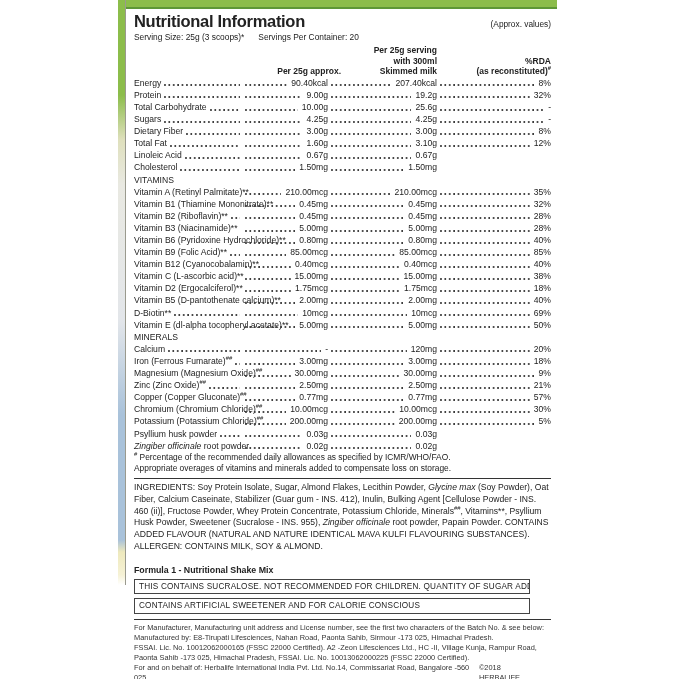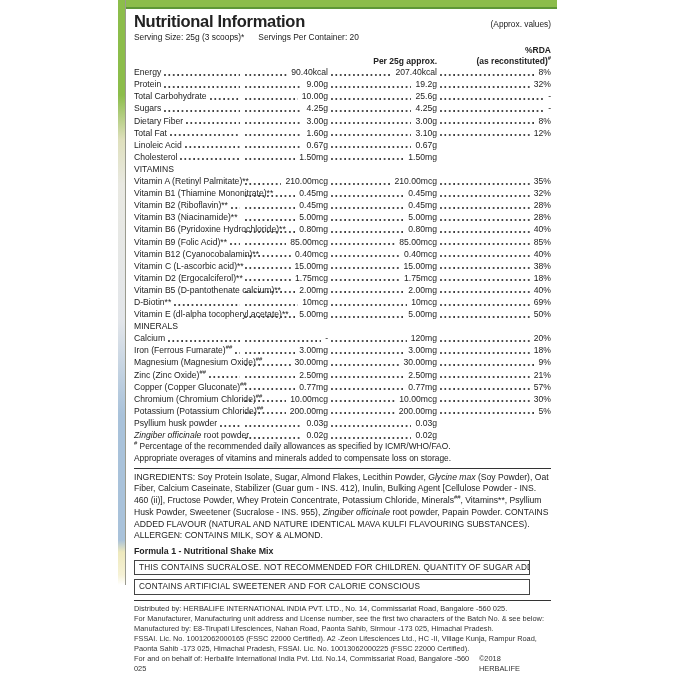--- a/index.html
+++ b/index.html
@@ -49,21 +49,21 @@
     background-image:radial-gradient(circle at 1px 1px,#3a3a3a 0.7px,transparent 1px);
     background-size:4.4px 2px;background-repeat:repeat-x;background-position:left bottom;
     min-width:0;
   }
   .b{font-weight:normal;}
   .i{font-style:italic;}
   .sup{font-size:5.8px;vertical-align:super;line-height:0;}
   .footnote{font-size:8.4px;line-height:11.8px;}
   .rule{height:0;border-top:1.6px solid #333;margin:3px 0;}
   .ingredients{font-size:8.6px;line-height:11.7px;margin-top:2px;}
-  .formula{font-size:8.8px;font-weight:bold;margin-top:4px;}
+  .formula{font-size:8.8px;font-weight:bold;margin-top:12px;}
   .warnbox{
     width:396px;box-sizing:border-box;border:1px solid #444;
     font-size:8.2px;letter-spacing:0.2px;padding:2px 4px 2.5px 4px;margin-top:4px;
     white-space:nowrap;overflow:hidden;
   }
   .fineprint{font-size:7.4px;line-height:10px;color:#333;margin-top:2px;}
   .fp-last{display:flex;justify-content:space-between;padding-right:8px;}
 </style>
 </head>
 <body style="--green: #8cbd4b; --greendark: #5e9737;">
@@ -79,20 +79,25 @@
       <span class="approx">(Approx. values)</span>
     </div>
 
     <div class="servingrow">
       <span>Serving Size: 25g (3 scoops)*</span><span class="gap"></span><span>Servings Per Container: 20</span>
     </div>
 
     <div class="colhead">
       <div class="fill"></div>
       <div class="c2">Per 25g approx.</div>
+      <div class="c3">
+        <div>Per 25g serving</div>
+        <div>with 300ml</div>
+        <div>Skimmed milk</div>
+      </div>
       <div class="c4">
         <div>%RDA</div>
         <div><span>(as reconstituted)</span><span class="sup">#</span></div>
       </div>
     </div>
 
     <div id="rows">
         <div class="trow b">
           <div class="namecell">
             <span class="nm">Energy</span>
@@ -622,21 +627,20 @@
 
     <div class="formula">Formula 1 - Nutritional Shake Mix</div>
 
     <div class="warnbox">THIS CONTAINS SUCRALOSE. NOT RECOMMENDED FOR CHILDREN. QUANTITY OF SUGAR ADDED 17gm/100gm</div>
     <div class="warnbox">CONTAINS ARTIFICIAL SWEETENER AND FOR CALORIE CONSCIOUS</div>
 
     <div class="rule" style="margin-top:5px;"></div>
 
     <div class="fineprint">
       <div id="fineprint-lines">
-          <div>Distributed by: HERBALIFE INTERNATIONAL INDIA PVT. LTD., No. 14, Commissariat Road, Bangalore -560 025.</div>
           <div>For Manufacturer, Manufacturing unit address and License number, see the first two characters of the Batch No. &amp; see below:</div>
           <div>Manufactured by: E8-Tirupati Lifesciences, Nahan Road, Paonta Sahib, Sirmour -173 025, Himachal Pradesh.</div>
           <div>FSSAI. Lic. No. 10012062000165 (FSSC 22000 Certified). A2 -Zeon Lifesciences Ltd., HC -II, Village Kunja, Rampur Road,</div>
           <div>Paonta Sahib -173 025, Himachal Pradesh, FSSAI. Lic. No. 10013062000225 (FSSC 22000 Certified).</div>
         </div>
       <div class="fp-last">
         <span>For and on behalf of: Herbalife International India Pvt. Ltd. No.14, Commissariat Road, Bangalore -560 025</span>
         <span>©2018 HERBALIFE</span>
       </div>
     </div>

